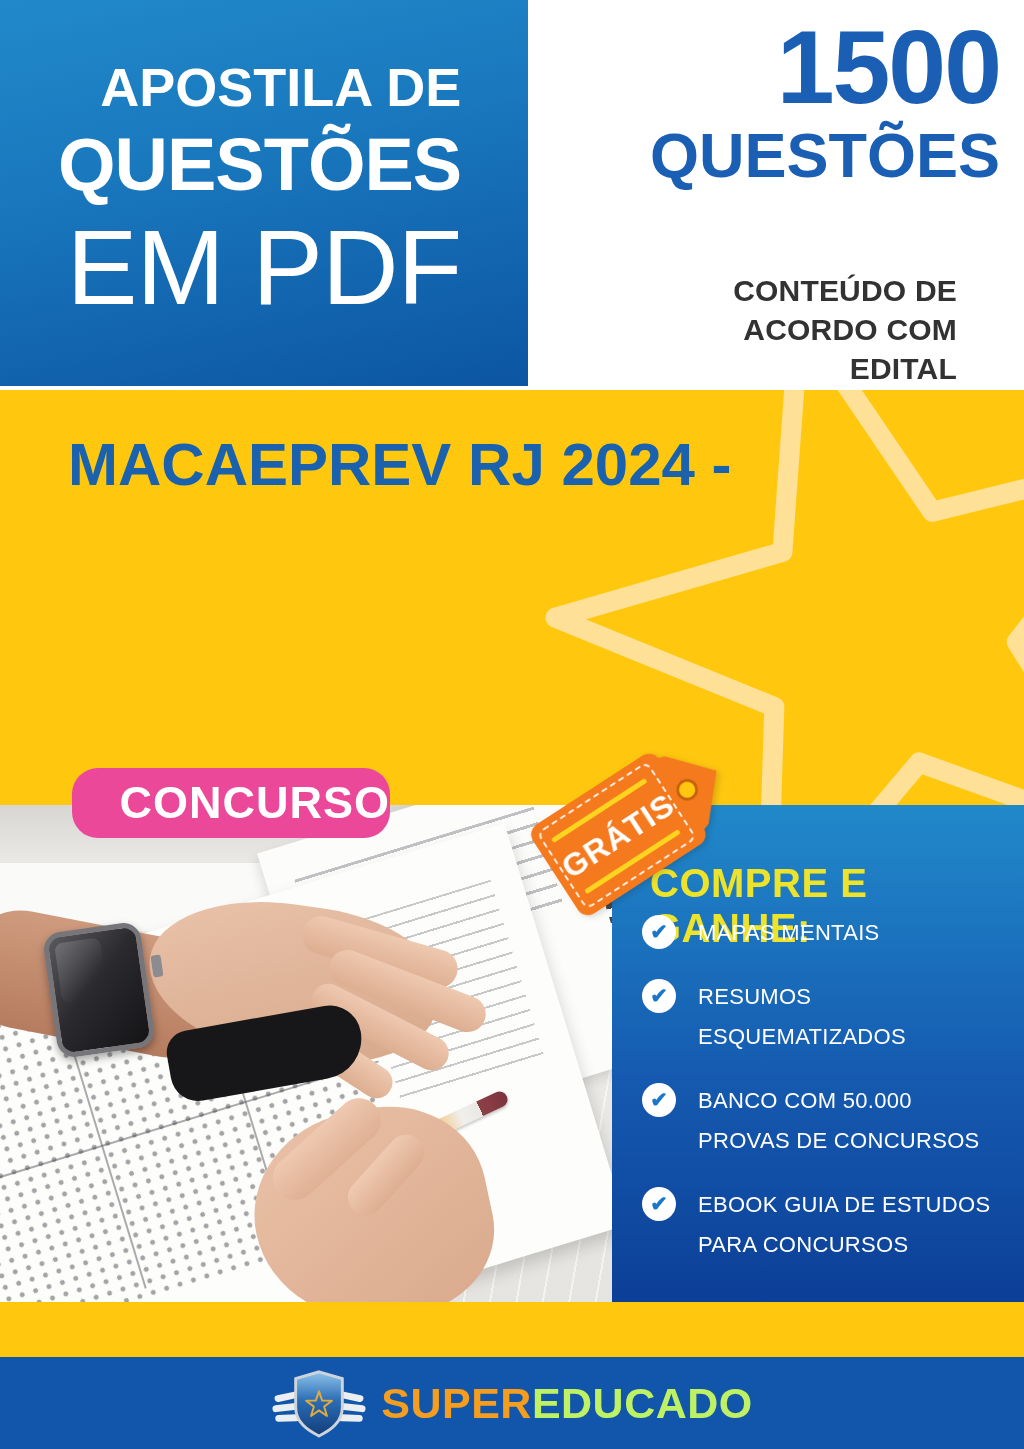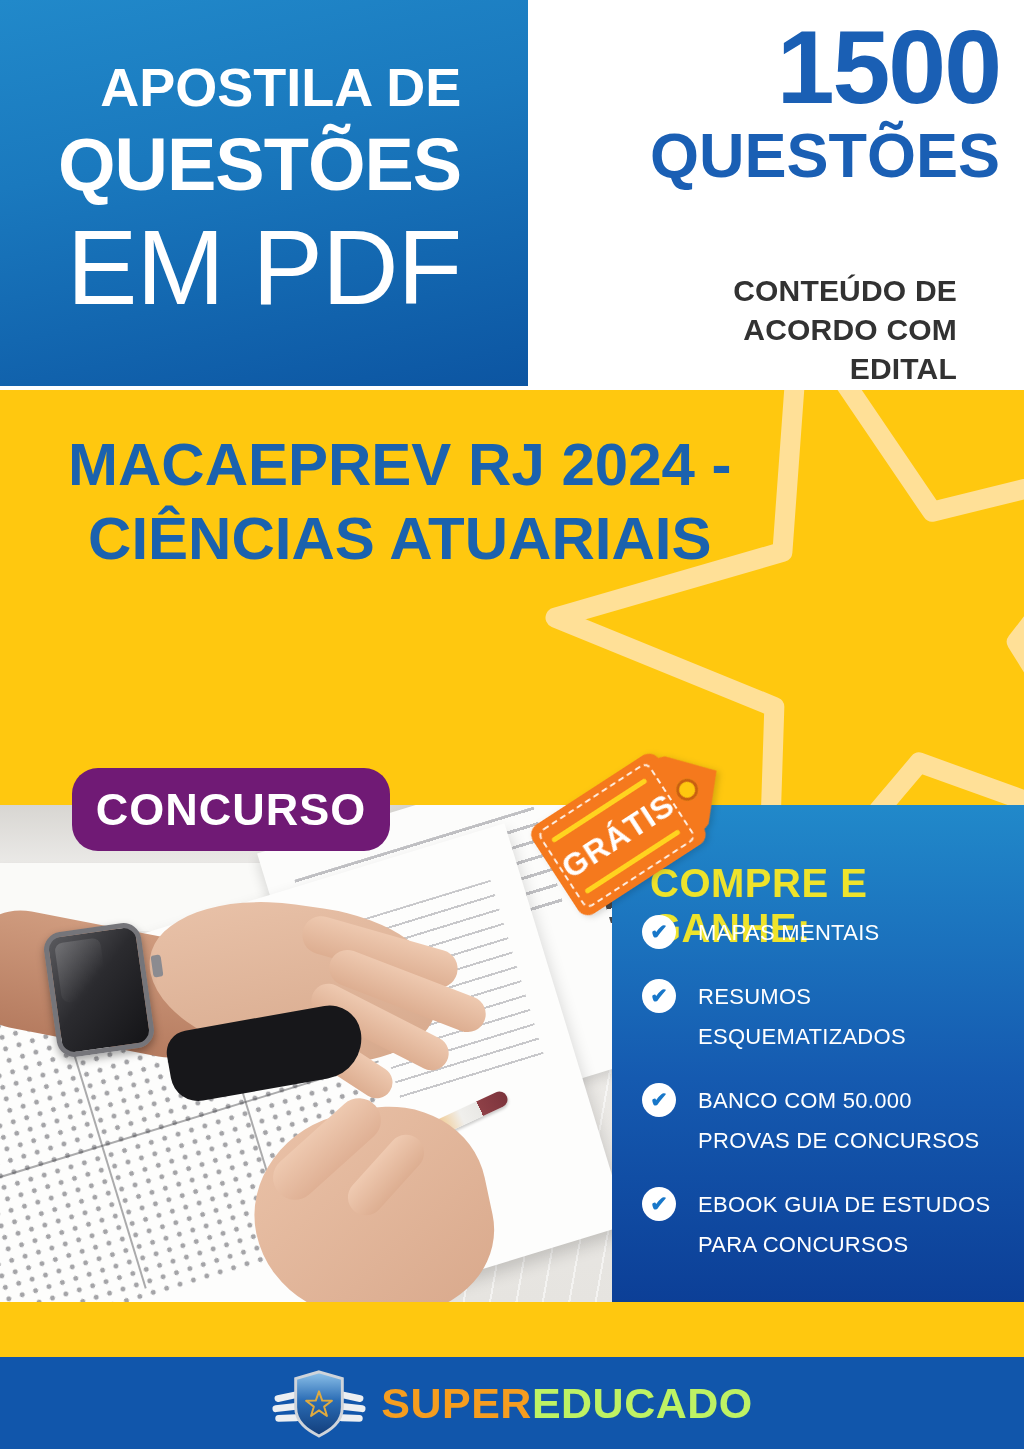--- a/index.html
+++ b/index.html
@@ -112,22 +112,22 @@
            background:linear-gradient(180deg,#2189ca 0%,#155ab0 55%,#0c3f97 100%); }
   .offer-heading { position:absolute; left:38px; top:56px; font-size:40px; font-weight:bold; color:#eee32b; letter-spacing:0.5px; }
   .offer-list { position:absolute; left:30px; top:108px; width:360px; list-style:none; }
   .offer-item { display:flex; align-items:flex-start; margin-bottom:24px; }
   .check { flex:0 0 34px; width:34px; height:34px; border-radius:50%; background:#ffffff; margin-right:22px; margin-top:2px;
            display:flex; align-items:center; justify-content:center;
            color:#1877c9; font-size:21px; font-weight:bold; }
   .offer-text { font-size:22px; color:#ffffff; line-height:40px; letter-spacing:0.3px; }
 
   
-  .badge { position:absolute; left:72px; top:768px; width:318px; height:83px; background:#701a75; border-radius:26px;
-           display:flex; align-items:center; justify-content:center; z-index:5; }
+  .badge { position:absolute; left:72px; top:768px; width:318px; height:70px; background:#ec4899; border-radius:26px;
+           display:flex; align-items:center; justify-content:flex-end; z-index:5; }
   .badge span { color:#ffffff; font-size:45px; font-weight:bold; letter-spacing:1px; }
 
   
   .tag { position:absolute; left:540px; top:770px; width:192px; height:106px; transform:rotate(-33deg); z-index:6;
          filter:drop-shadow(2px 3px 3px rgba(0,0,0,.15)); }
   .tag-body { position:absolute; left:0; top:0; width:150px; height:106px; background:#f5791d; border-radius:12px; }
   .tag-tip  { position:absolute; left:118px; top:0; width:74px; height:106px; background:#f5791d;
          clip-path:polygon(0 0, 52% 12%, 100% 50%, 52% 88%, 0 100%); }
   .tag-hole { position:absolute; left:146px; top:42px; width:22px; height:22px; border-radius:50%;
          background:#ffc80f; box-shadow:inset 0 0 0 3px #c85e12; }
@@ -169,21 +169,20 @@
   </section>
 
   <section class="banner">
     <svg class="star-svg" width="900" height="900" viewBox="-450 -450 900 900">
       <g transform="rotate(-15)">
         <polygon points="0,-330 77.6,-106.8 313.8,-102 125.5,40.8 194,266.9 0,132 -194,266.9 -125.5,40.8 -313.8,-102 -77.6,-106.8" fill="none" stroke="#ffe097" stroke-width="20" stroke-linejoin="round"></polygon>
       </g>
     </svg>
     <div class="banner-title heavy">
       <div class="l1">MACAEPREV RJ 2024 -</div>
-      <div class="l2">CIÊNCIAS ATUARIAIS</div>
     </div>
   </section>
 
   <section class="main">
 
     <div class="photo">
       <div class="wall"></div>
       <div class="sill"></div>
       <div class="desk"></div>
       <div class="paper-back">

